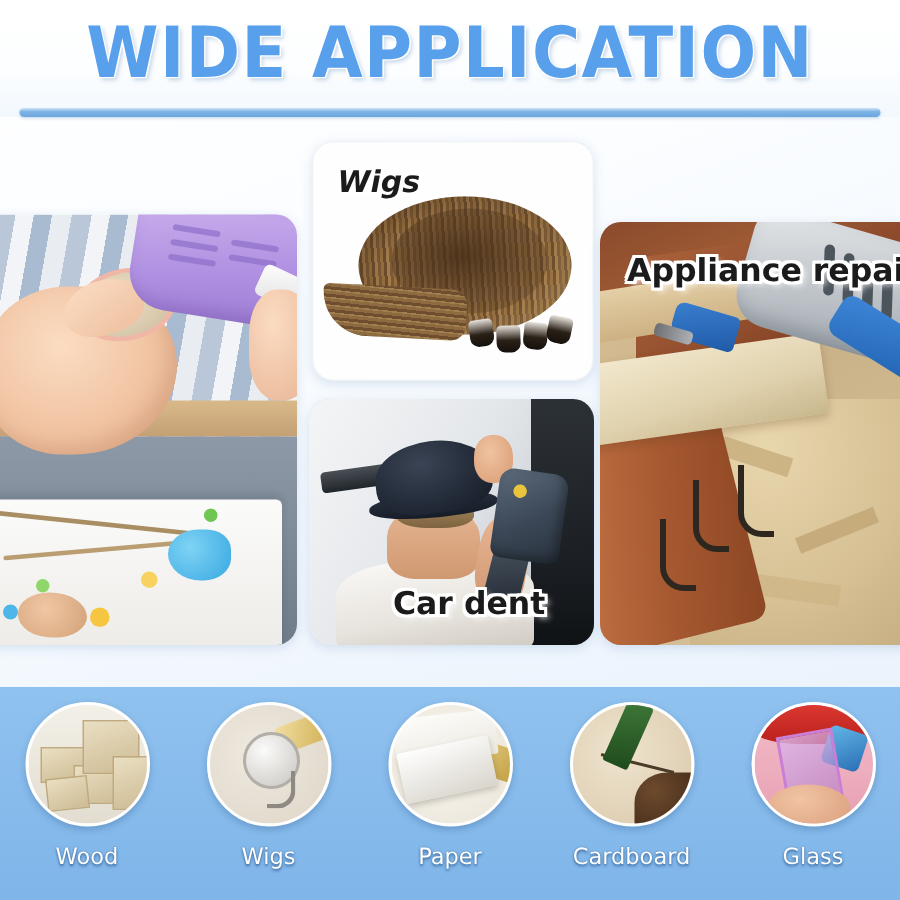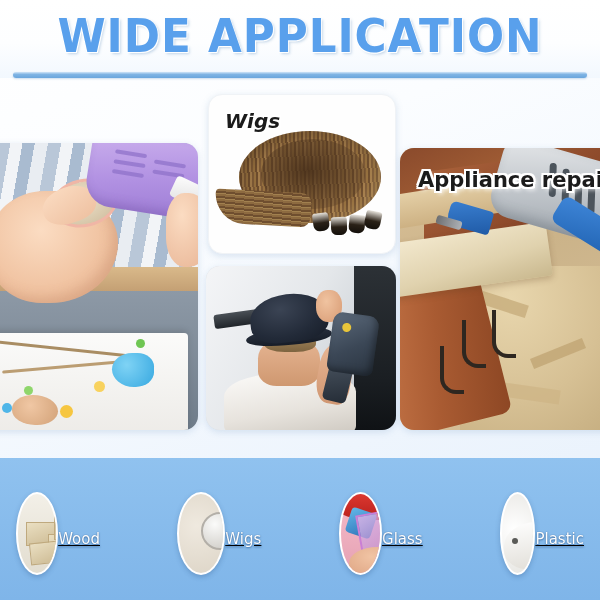--- a/index.html
+++ b/index.html
@@ -358,21 +358,21 @@
   
   #band {
     position:absolute; left:0; top: 458px; width: 600px; height: 142px;
     background: linear-gradient(180deg,#90c2ef 0%, #88bcec 45%, #7fb5e9 100%);
   }
   #band-row {
     position:absolute; left: 0; top: 10px; width: 600px; height: 130px;
     display: flex; justify-content: space-between;
     padding: 0 16px; box-sizing: border-box;
   }
-  .mat { width: 84px; display:flex; flex-direction:row; align-items:center;text-decoration:underline; }
+  .mat { width: 84px; display:flex; flex-direction:column; align-items:center; }
   .mat-circle {
     width: 79px; height: 79px; border-radius: 50%;
     overflow:hidden; position:relative;
     border: 2px solid #ffffff;
     box-shadow: 0 2px 5px rgba(40,80,130,0.3);
     background:#fff;
   }
   .mat-label {
     margin-top: 11px;
     font-family: "DejaVu Sans", sans-serif;
@@ -472,20 +472,21 @@
       <div id="car-hairback"></div>
       <div id="car-brim"></div>
       <div id="car-cap"></div>
       <div id="car-arm"></div>
       <div id="car-hand2"></div>
       <div id="car-gun-grip"></div>
       <div id="car-gun">
         <div id="car-gun-led"></div>
       </div>
     </div>
+    <div class="cap" id="cap-car">Car dent</div>
   </div>
 
   <div class="card" id="card-app">
     <div class="photo">
       <div id="app-bg"></div>
       <div id="app-table"></div>
       <div id="app-table2"></div>
       <div id="app-edge"></div>
       <div id="app-osb"></div>
       <div id="app-chip1"></div>
@@ -528,39 +529,48 @@
       <div class="mat">
         <div class="mat-circle">
           <div id="m-metal-bg"></div>
           <div id="m-metal-gold"></div>
           <div id="m-metal-plate"></div>
           <div id="m-metal-hook"></div>
         </div>
         <div class="mat-label">Wigs</div>
       </div>
 
-
+      <div class="mat">
+        <div class="mat-circle">
+          <div id="m-paper-bg"></div>
+          <div id="m-paper-gold"></div>
+          <div id="m-paper-sheet2"></div>
+          <div id="m-paper-sheet"></div>
+        </div>
+        <div class="mat-label">Paper</div>
+      </div>
+
+      <div class="mat">
+        <div class="mat-circle">
+          <div id="m-card-bg"></div>
+          <div id="m-card-dark"></div>
+          <div id="m-card-line"></div>
+          <div id="m-card-pen"></div>
+        </div>
+        <div class="mat-label">Cardboard</div>
+      </div>
 
       <div class="mat">
         <div class="mat-circle">
           <div id="m-glass-bg"></div>
           <div id="m-glass-red"></div>
           <div id="m-glass-bits"></div>
           <div id="m-glass-pane"></div>
           <div id="m-glass-hand"></div>
         </div>
         <div class="mat-label">Glass</div>
       </div>
 
-      <div class="mat">
-        <div class="mat-circle">
-          <div id="m-plas-bg"></div>
-          <div id="m-plas-gold"></div>
-          <div id="m-plas-body"></div>
-          <div id="m-plas-dot"></div>
-        </div>
-        <div class="mat-label">Plastic</div>
-      </div>
 
     </div>
   </div>
 
 </div>
 
 </body></html>

